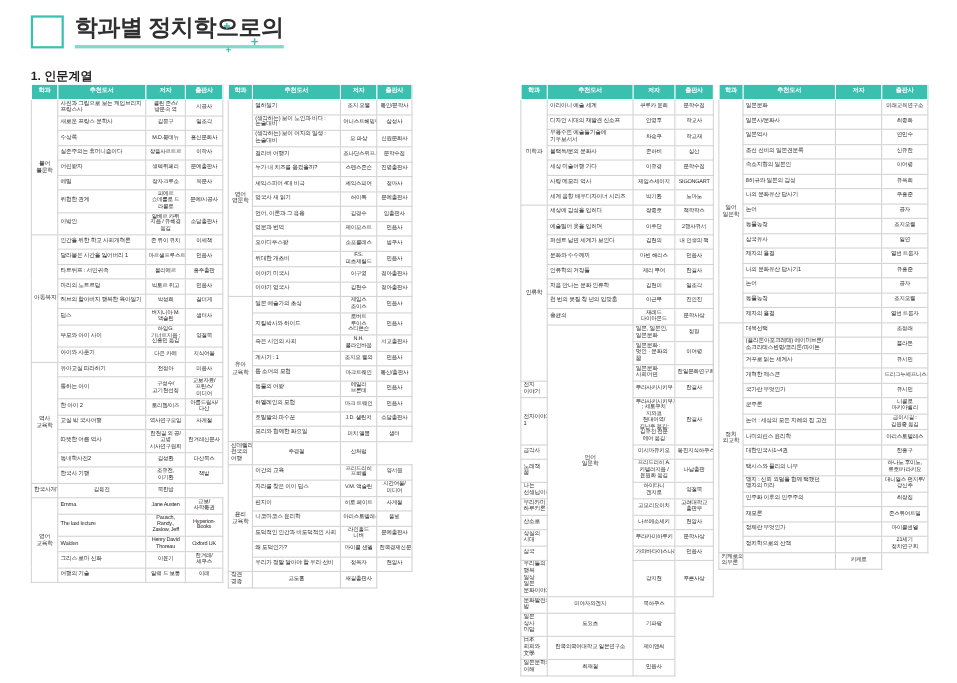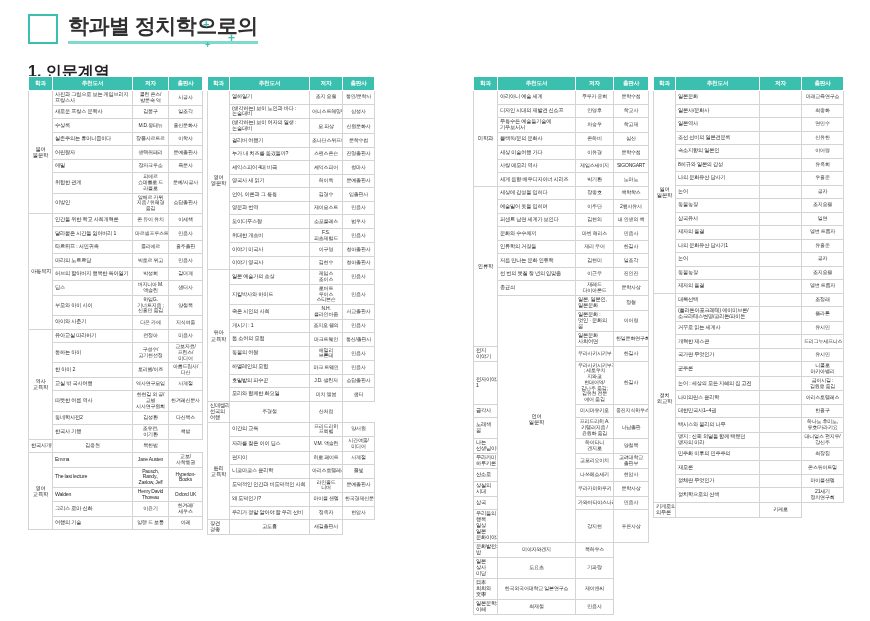--- a/index.html
+++ b/index.html
@@ -52,21 +52,21 @@
   }
   .plus.p1 { left: 203px; top: 18px; font-size: 11px;}
   .plus.p2 { left: 228px; top: 31px; font-size: 12px;}
   .plus.p3 { left: 205px; top: 40px; font-size: 9px;}
 
   
   .section-title {
     position: absolute;
     left: 28px;
     top: 62px;
-    font-size: 16px;
+    font-size: 11px;
     font-weight: bold;
     color: #231f20;
   }
 
   
   .tbl {
     position: absolute;
     border-collapse: collapse;
     font-size: 5.2px;
     line-height: 1.15;

